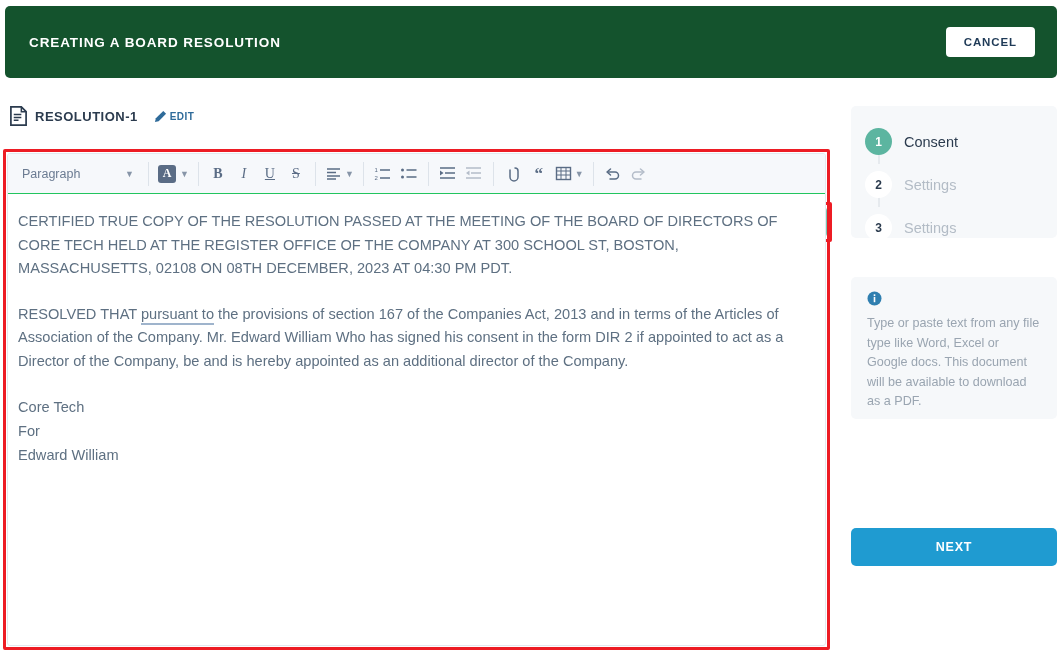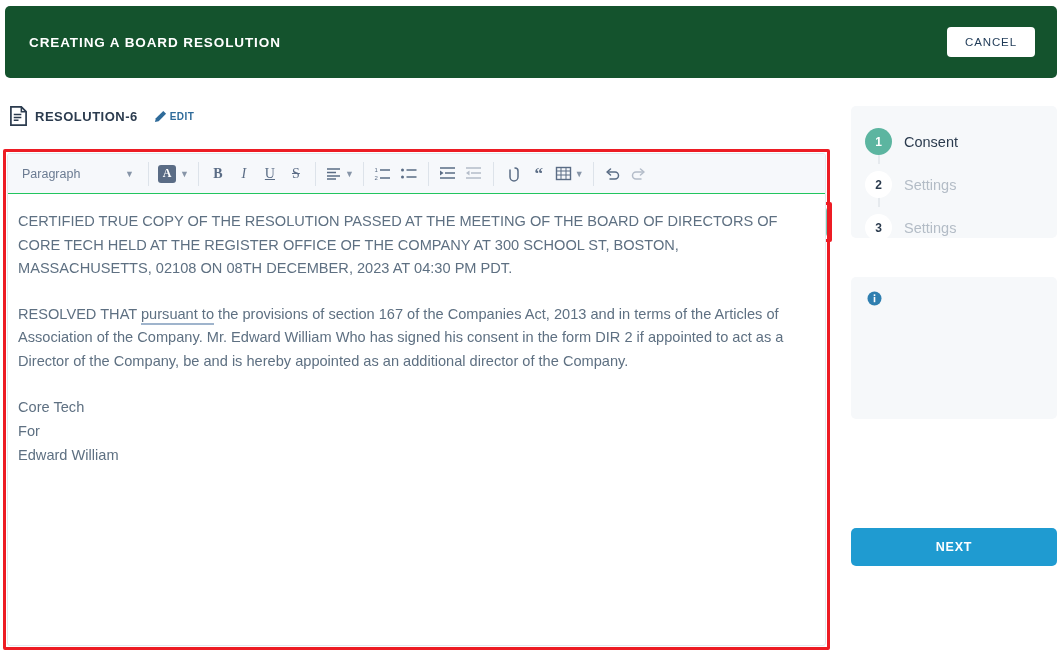--- a/index.html
+++ b/index.html
@@ -27,21 +27,21 @@
     font-weight: bold;
     letter-spacing: 0.9px;
   }
   .cancel-btn {
     background: #ffffff;
     color: #1f3a57;
     border: none;
     border-radius: 4px;
     font-family: "Liberation Sans", sans-serif;
     font-size: 11.5px;
-    font-weight: normal;
+    font-weight: bold;
     letter-spacing: 0.9px;
     padding: 9px 18px;
     cursor: pointer;
   }
 
   
   .subrow {
     position: absolute; left: 0; top: 104px;
     width: 1062px; height: 34px;
   }
@@ -209,21 +209,21 @@
 
   <div class="subrow">
     <div class="doc-title-wrap">
       <span>
         <svg class="doc-icon" viewBox="0 0 20 21">
           <path d="M2 1 h11 l5 5 v14 h-16 z" fill="none" stroke="#2b3b4e" stroke-width="1.8"></path>
           <path d="M13 1 v5 h5" fill="none" stroke="#2b3b4e" stroke-width="1.6"></path>
           <path d="M5 9 h8 M5 12 h8 M5 15 h5" stroke="#2b3b4e" stroke-width="1.5"></path>
         </svg>
       </span>
-      <span class="doc-title">RESOLUTION-6</span>
+      <span class="doc-title">RESOLUTION-1</span>
       <span class="edit-link">
         <span>
           <svg class="edit-icon" viewBox="0 0 14 14">
             <path d="M10 1 l3 3 l-8 8 l-4 1 l1 -4 z" fill="#2f6b9a"></path>
           </svg>
         </span>
         <span class="edit-label">EDIT</span>
       </span>
     </div>
 
@@ -365,17 +365,18 @@
   </div>
 
   <div class="infobox">
     <span>
       <svg class="info-icon" viewBox="0 0 15 15">
         <circle cx="7.5" cy="7.5" r="7" fill="#2f7fb0"></circle>
         <rect x="6.7" y="6" width="1.6" height="5.2" fill="#ffffff"></rect>
         <rect x="6.7" y="3.3" width="1.6" height="1.8" fill="#ffffff"></rect>
       </svg>
     </span>
+    <div class="info-text">Type or paste text from any file type like Word, Excel or Google docs. This document will be available to download as a PDF.</div>
   </div>
 
   <button class="next-btn">NEXT</button>
 
 </div>
 
 </body></html>

